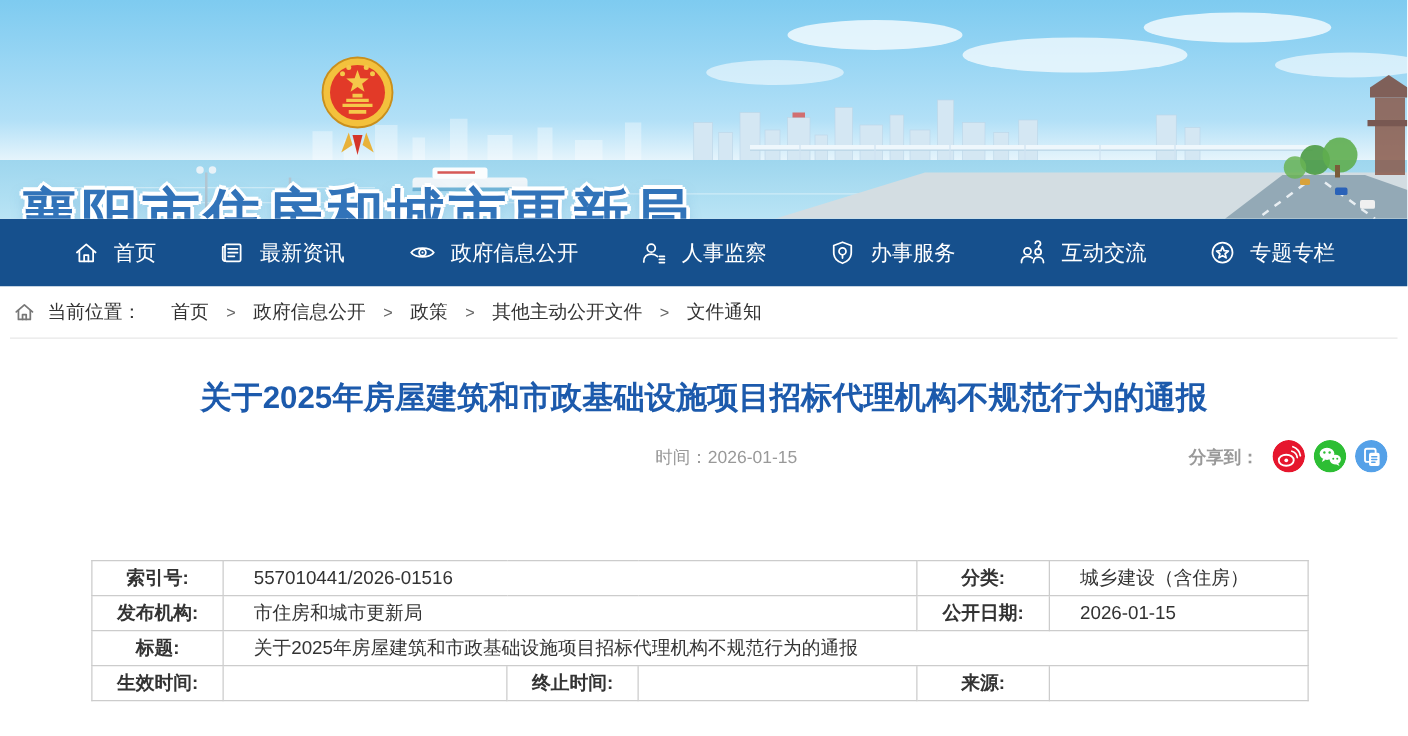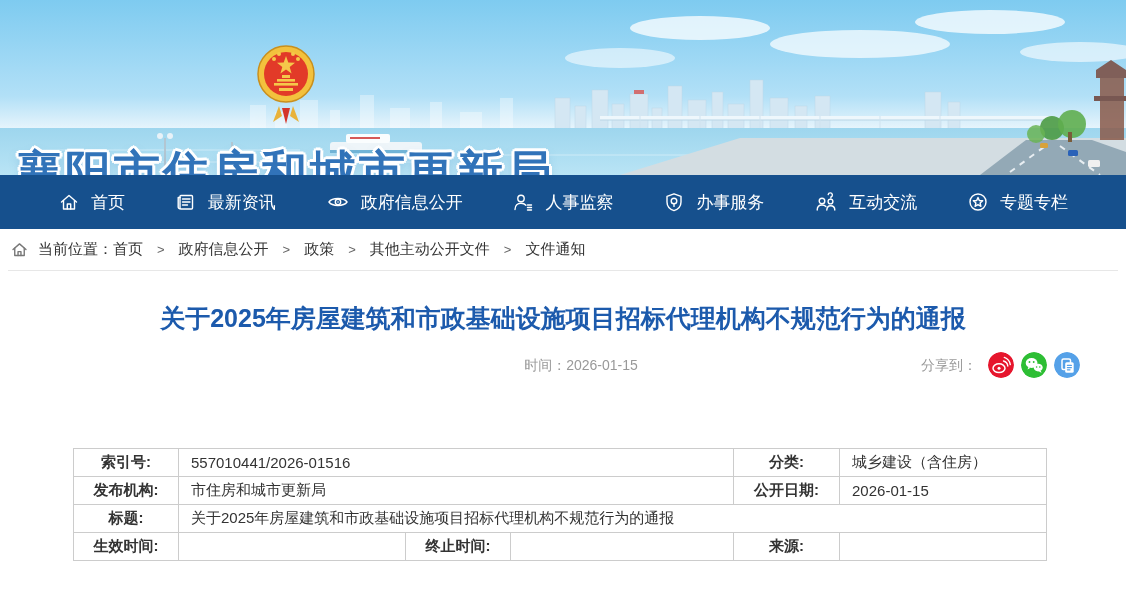--- a/index.html
+++ b/index.html
@@ -33,41 +33,41 @@
   .nav-item svg { display:block; }
 
   
   .breadcrumb-bar {
     margin:0 8px; height:42px;
     display:flex; align-items:center;
     padding-left:2px; font-size:15px; color:#333;
     border-bottom:1px solid #e7e7e7;
   }
   .bc-home { margin-right:9px; display:flex; }
-  .bc-label { }
+  .bc-label { margin-right:24px; }
   .bc-link { color:#333; text-decoration:none; cursor:pointer; }
   .bc-sep { color:#666; margin:0 14px; font-size:13px; }
 
   
   .article-title {
     margin:30px 40px 0; text-align:center;
     color:#1c5aac; font-size:25px; font-weight:bold; line-height:34px;
   }
   .meta-row { position:relative; margin-top:15px; height:30px; line-height:30px; text-align:center; color:#999; font-size:14px;margin-left:36px; }
-  .share { position:absolute; right:46px; top:2px; display:flex; align-items:center; gap:7px; height:26px; line-height:26px; }
+  .share { position:absolute; right:16px; top:2px; display:flex; align-items:center; gap:7px; height:26px; line-height:26px;font-weight:bold; }
   .share-label { color:#999; margin-right:4px; }
   .share-btn { width:26px; height:26px; border-radius:50%; cursor:pointer; display:block; }
 
   
   .meta-table {
     margin:68px 0 0 73px; width:973px;
     border-collapse:collapse; table-layout:fixed;
     font-size:15px; color:#333;
   }
-  .meta-table td { border:1px solid #ccc; height:28px; padding:1px 12px; overflow:hidden; white-space:nowrap; }
+  .meta-table td { border:1px solid #ccc; height:28px; padding:1px 24px; overflow:hidden; white-space:nowrap; }
   .meta-table td.lbl { text-align:center; font-weight:bold; padding:1px 4px; }
 </style>
 </head>
 <body>
 
 <header class="banner">
   <svg class="banner-bg" viewBox="0 0 1126 175" preserveAspectRatio="none" aria-hidden="true">
     <defs>
       <linearGradient id="sky" x1="0" y1="0" x2="0" y2="1">
         <stop offset="0" stop-color="#7ecbf0"></stop>

